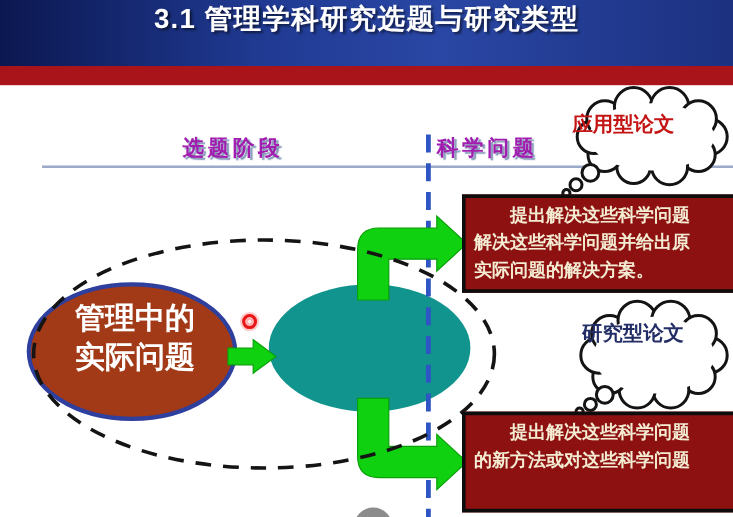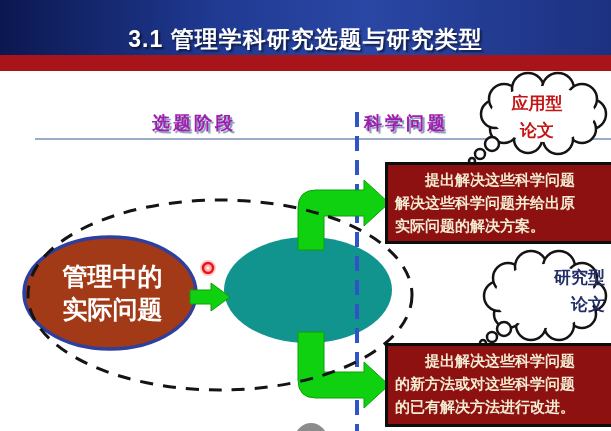--- a/index.html
+++ b/index.html
@@ -2,51 +2,51 @@
 <html><head>
 <meta charset="utf-8">
 <style>
   html,body{margin:0;padding:0;}
   body{font-family:"Liberation Sans","DejaVu Sans",sans-serif;}
   #slide{position:relative;width:611px;height:431px;background:#ffffff;overflow:hidden;}
 
   
   .title-bar{position:absolute;left:0;top:0;width:611px;height:55px;
     background:linear-gradient(90deg,#0b1750 0%,#203a92 35%,#2a47a5 60%,#1c3180 100%);
-    display:flex;align-items:flex-end;justify-content:center;}
+    display:flex;align-items:flex-start;justify-content:center;}
   .title-text{color:#ffffff;font-size:23px;font-weight:bold;letter-spacing:1px;
     text-shadow:2px 2px 2px rgba(0,0,0,.55);}
   .red-stripe{position:absolute;left:0;top:55px;width:611px;height:16px;background:#a9141a;}
 
   
   .stage-label{position:absolute;top:111px;font-size:18px;font-weight:bold;
     letter-spacing:3px;color:#a21caf;text-shadow:2px 2px 1px rgba(58,90,140,.65);}
   .stage-left{left:152px;}
   .stage-right{left:364px;}
 
   
   .shape-layer{position:absolute;left:0;top:0;width:611px;height:431px;z-index:1;}
 
   
   .ellipse-text{position:absolute;z-index:3;display:flex;flex-direction:column;
     align-items:center;justify-content:center;color:#ffffff;font-weight:bold;
     font-size:25px;line-height:33px;text-align:center;}
-  .problem-text{left:30px;top:245px;width:165px;height:96px;text-align:right;}
+  .problem-text{left:30px;top:234px;width:165px;height:96px;text-align:right;}
   .science-text{left:226px;top:274px;width:165px;height:34px;}
 
   
   .result-box{position:absolute;left:385px;width:217px;z-index:4;background:#8e1111;
     border:3px solid #0d0d0d;color:#f3ecd2;font-weight:bold;font-size:15px;
     line-height:23px;padding:3px 7px;}
   .result-box .indent{text-indent:2em;}
   .box-top{top:162px;height:70px;}
   .box-bottom{top:343px;height:72px;}
 
   
-  .cloud-text{position:absolute;z-index:5;display:flex;flex-direction:column;
+  .cloud-text{position:absolute;z-index:5;display:flex;
     align-items:center;font-weight:bold;font-size:17px;line-height:27px;text-align:center;}
   .cloud-text-applied{left:477px;top:90px;width:120px;color:#c41414;}
   .cloud-text-research{left:485px;top:264px;width:120px;color:#232d66;align-items:flex-end;}
 
   
   .laser-dot{position:absolute;left:199px;top:259px;width:18px;height:18px;z-index:6;}
   .gray-bubble{position:absolute;left:295px;top:423px;width:32px;height:16px;z-index:7;
     background:#8c8c8c;border-radius:16px 16px 0 0;}
 </style>
 </head>
@@ -121,21 +121,20 @@
   </div>
 
   <div class="result-box box-top">
     <div class="indent">提出解决这些科学问题</div>
     <div>解决这些科学问题并给出原</div>
     <div>实际问题的解决方案。</div>
   </div>
   <div class="result-box box-bottom">
     <div class="indent">提出解决这些科学问题</div>
     <div>的新方法或对这些科学问题</div>
-    <div>的已有解决方法进行改进。</div>
   </div>
 
   <div class="cloud-text cloud-text-applied">
     <span>应用型</span>
     <span>论文</span>
   </div>
   <div class="cloud-text cloud-text-research">
     <span>研究型</span>
     <span>论文</span>
   </div>

